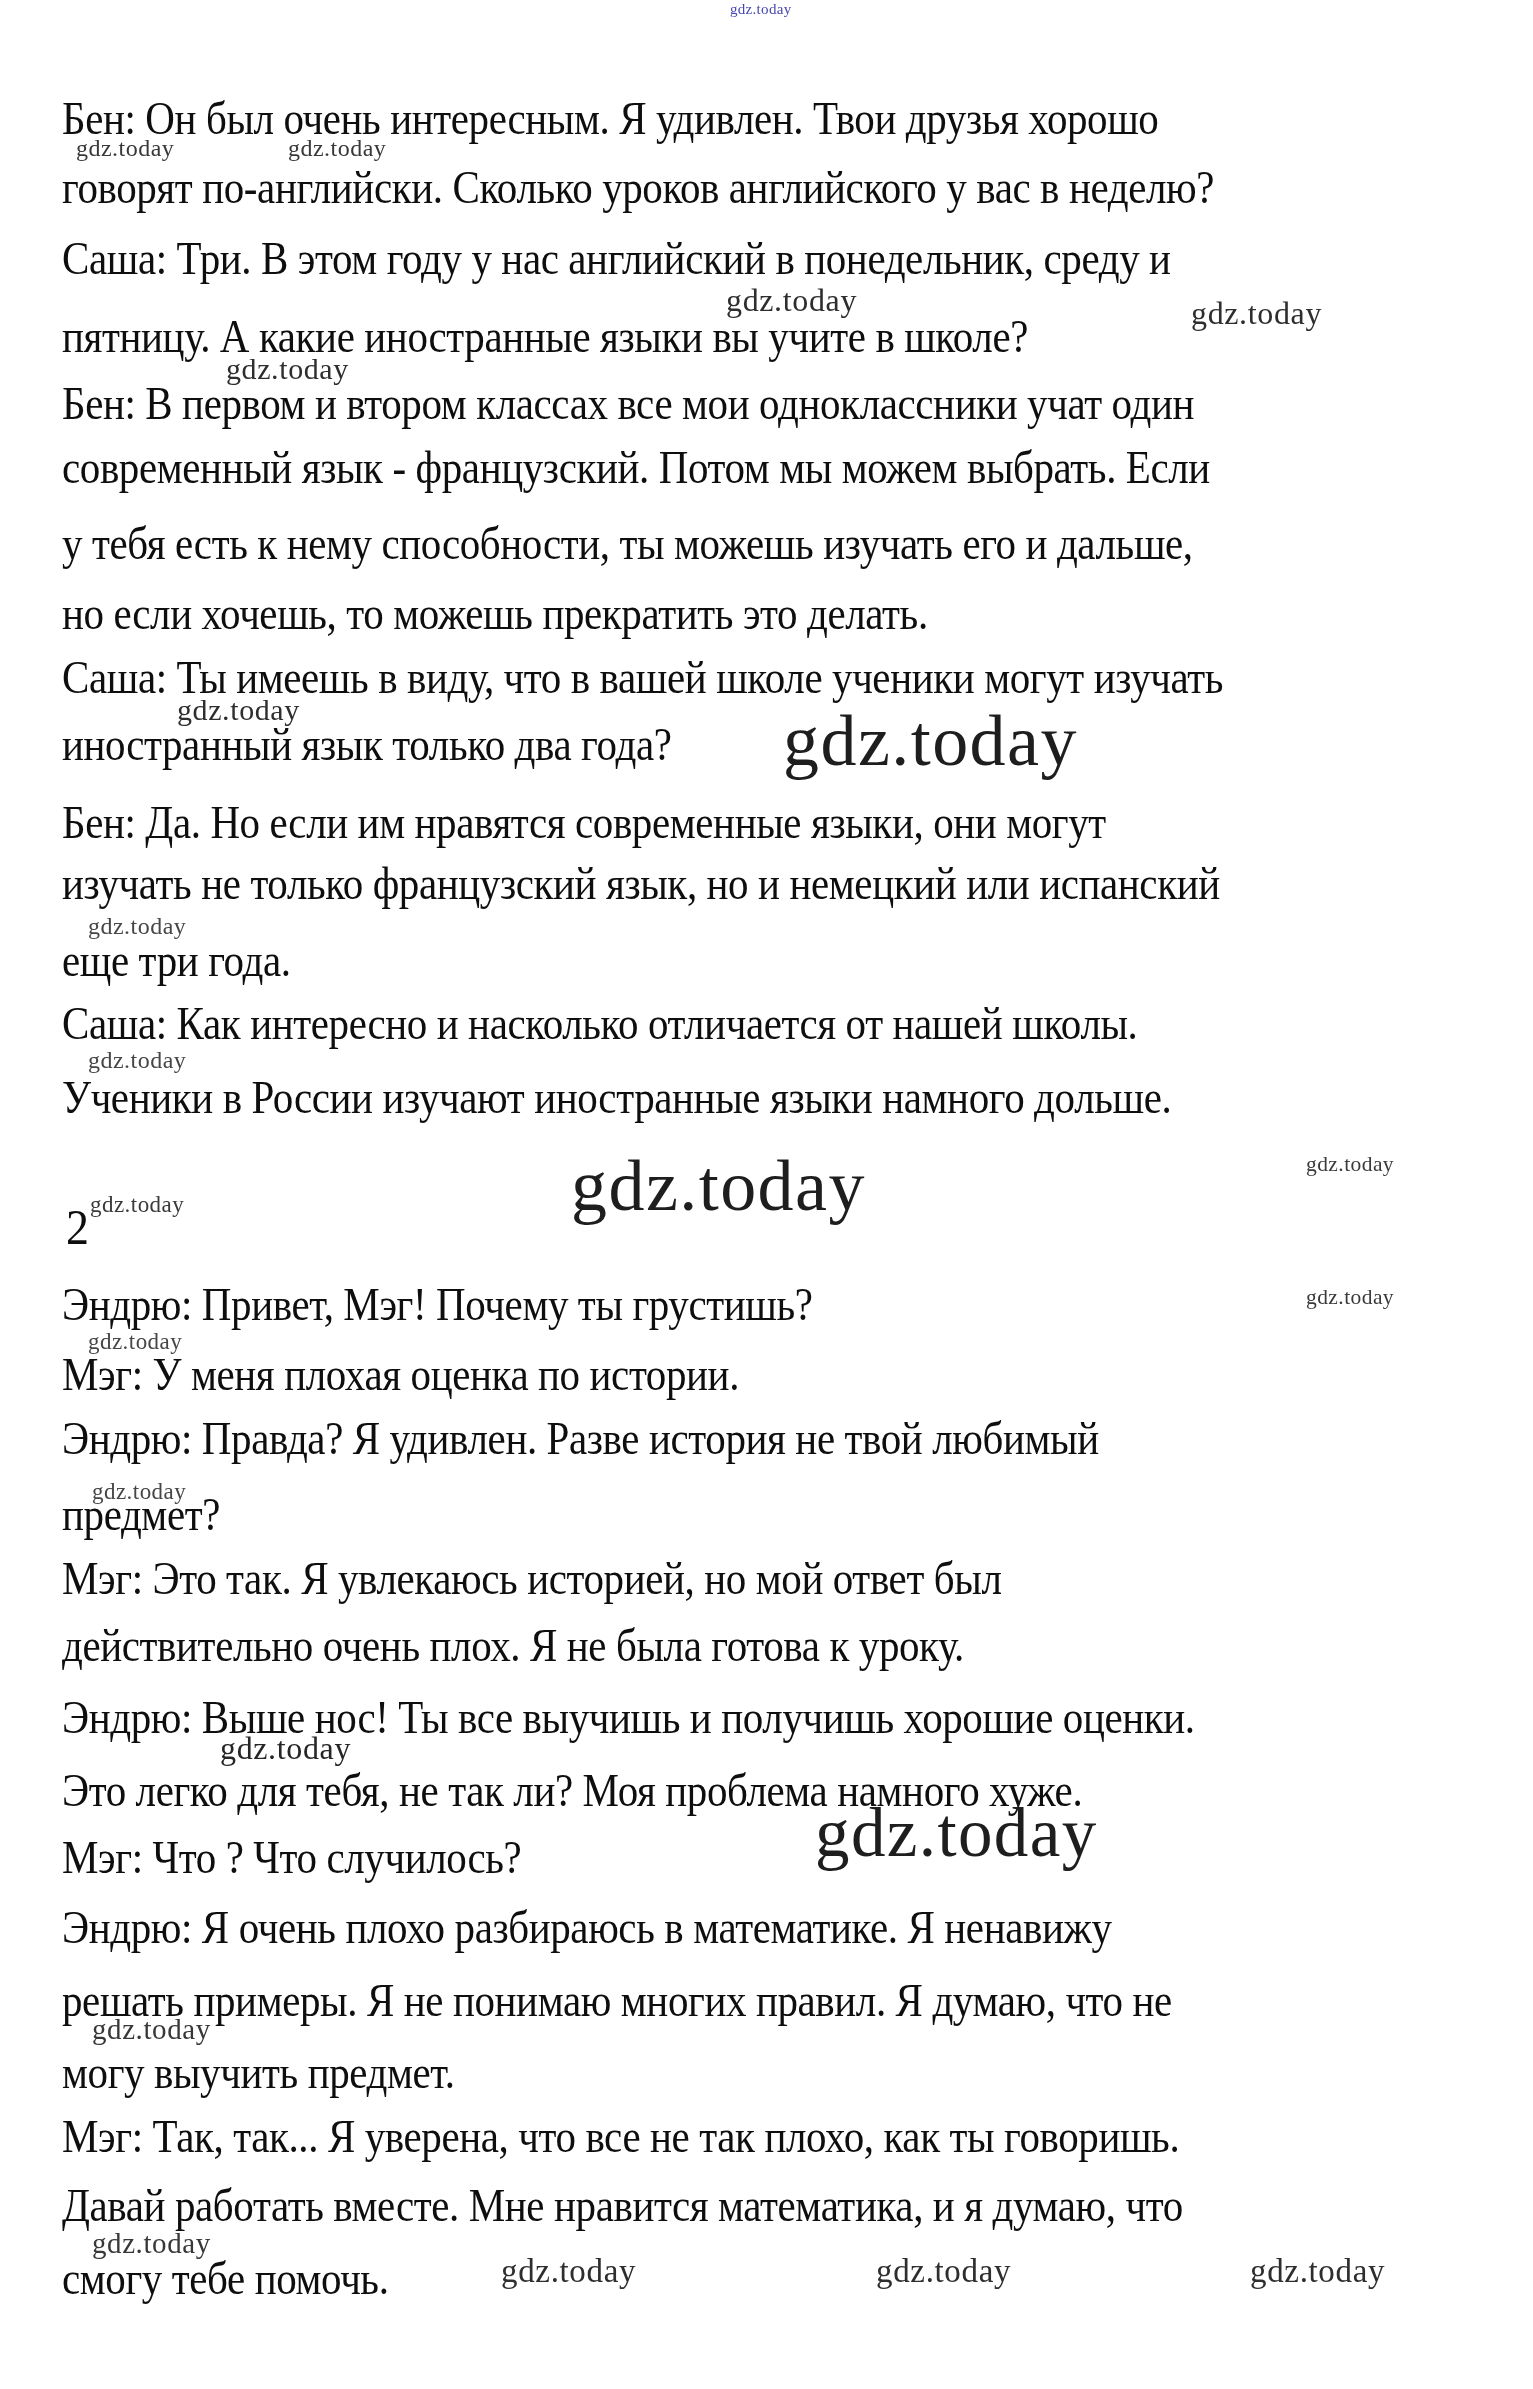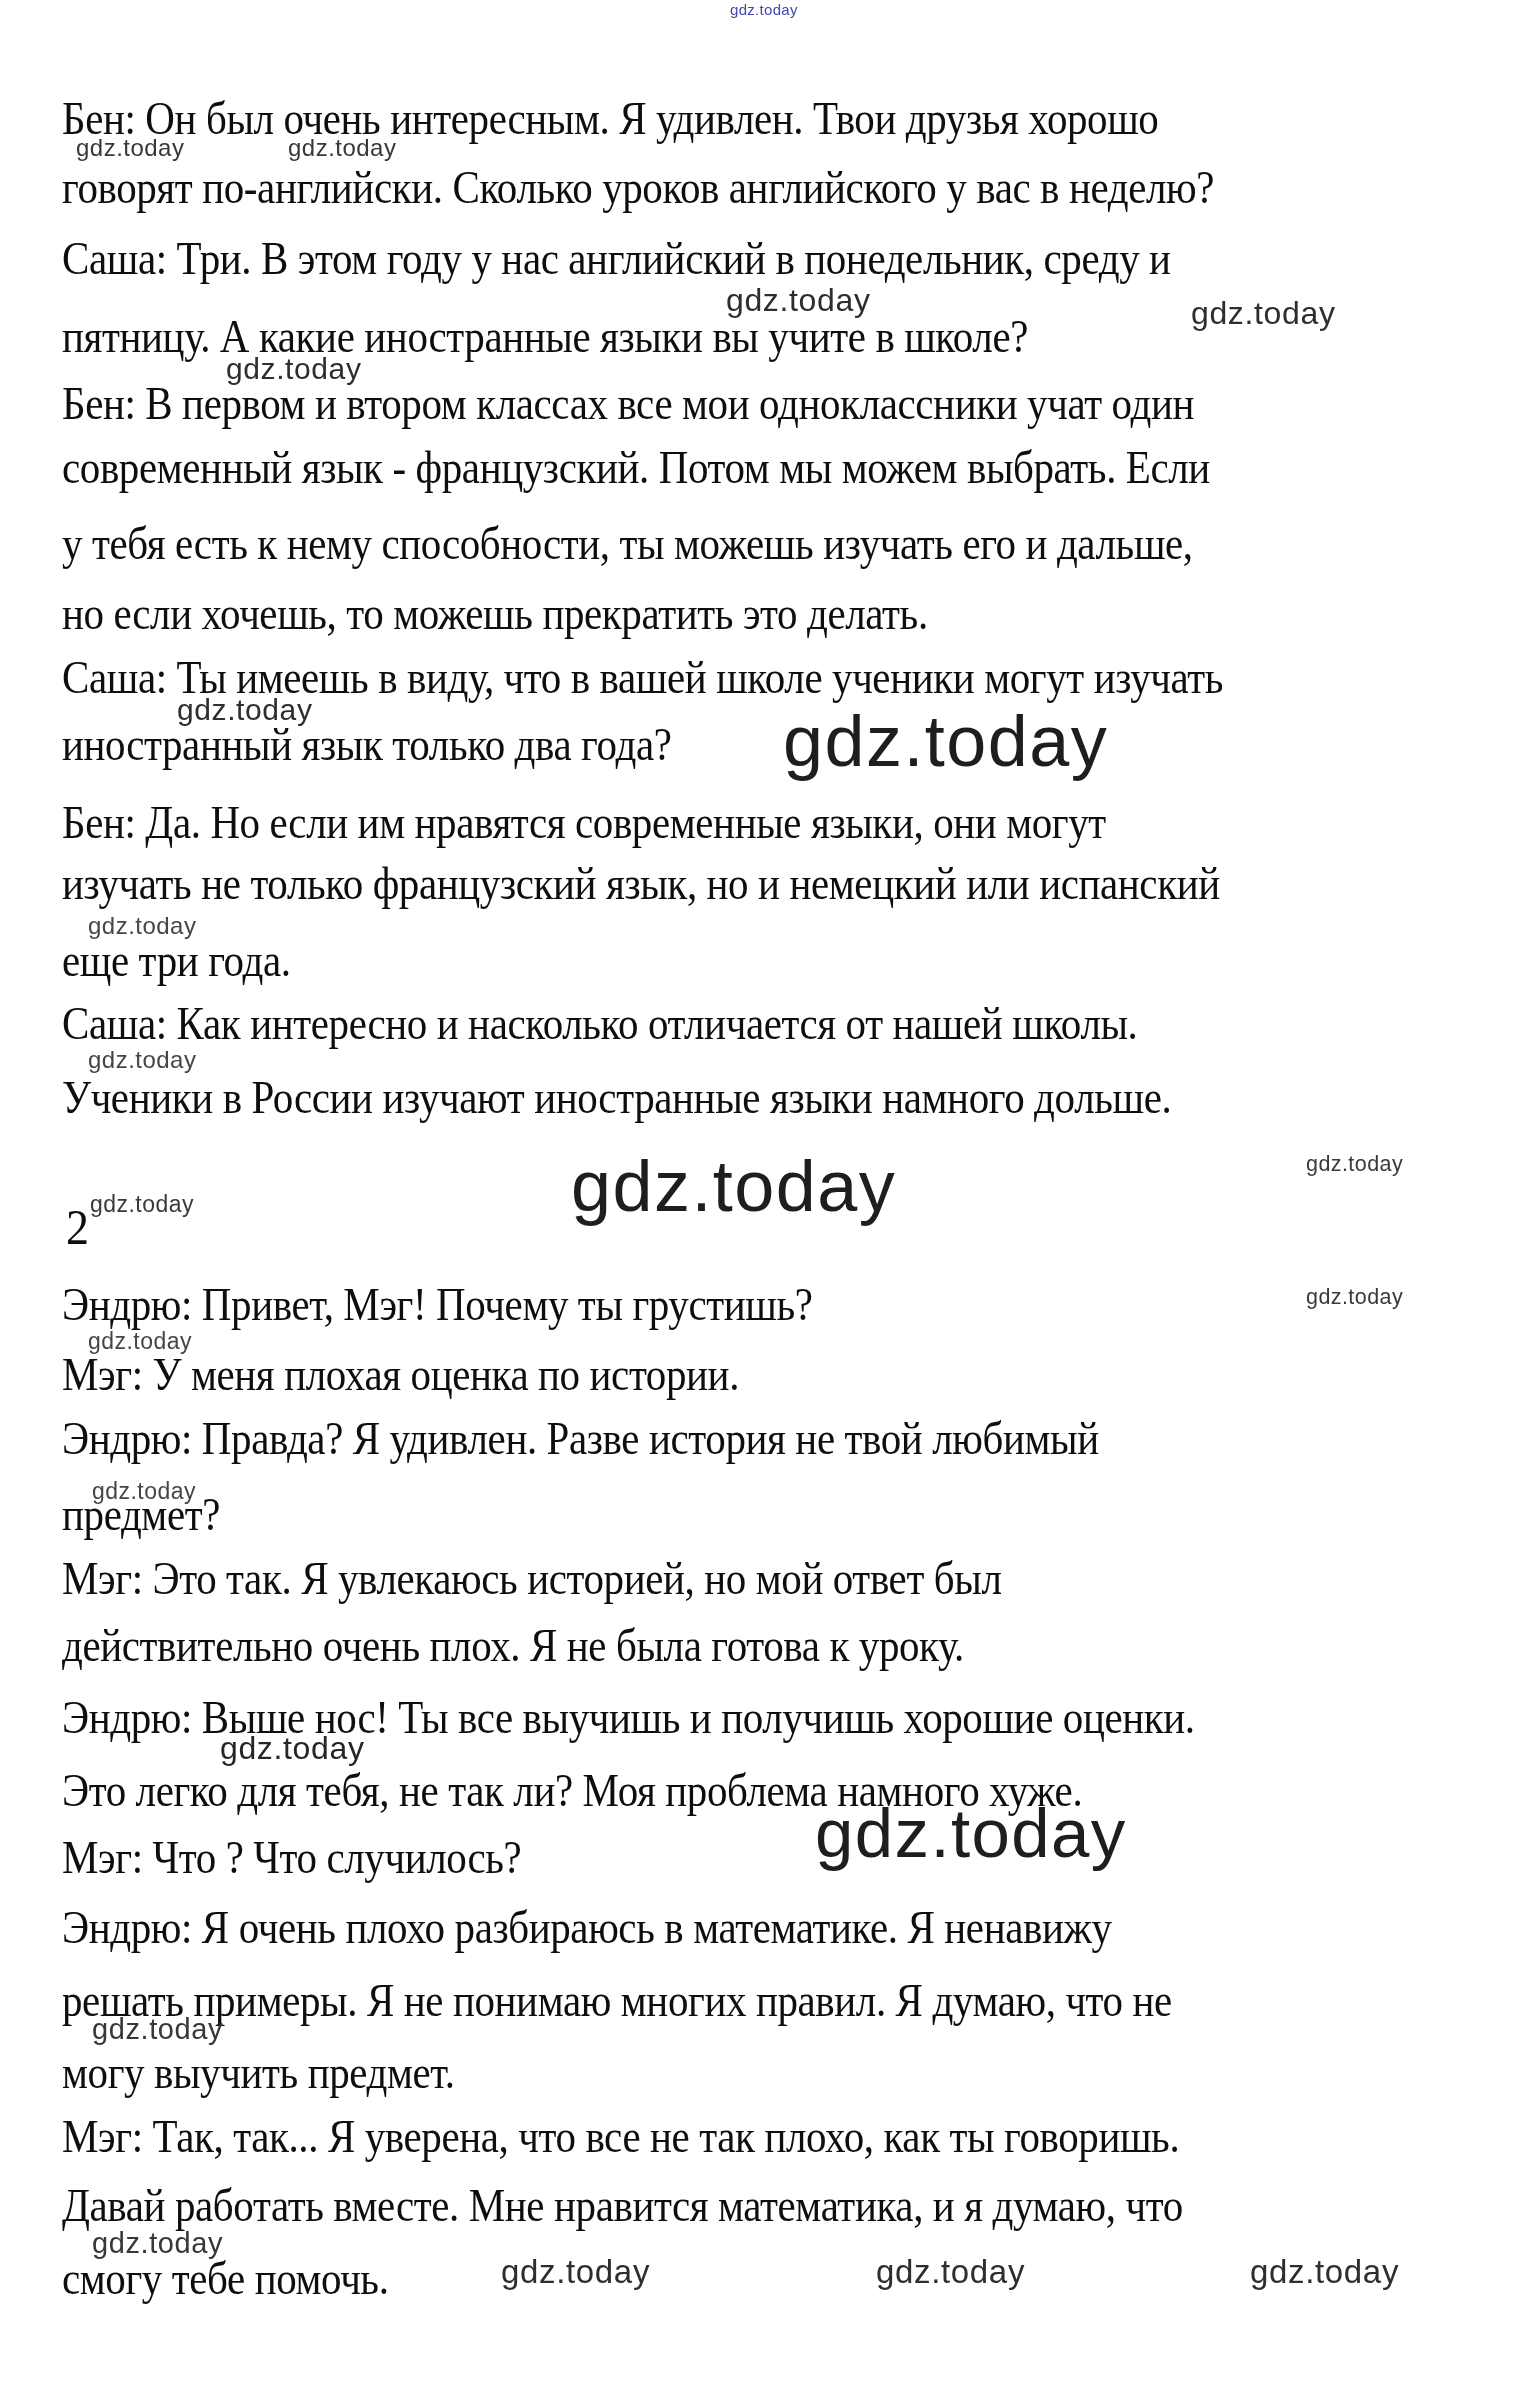--- a/index.html
+++ b/index.html
@@ -25,21 +25,21 @@
     transform: scaleY(1.12);
     transform-origin: 0 0;
   }
   .section-number {
     font-size: 46px;
     letter-spacing: 0;
   }
   .watermark {
     position: absolute;
     white-space: nowrap;
-    font-family: Liberation Sans, sans-serif;
+    font-family: Liberation Serif, serif;
     letter-spacing: 0.02em;
     line-height: 1;
     font-weight: 400;
   }
 </style>
 </head>
 <body>
 
 <div class="page" id="page">
     <div class="text-line" style="left: 62px; top: 96px;">Бен: Он был очень интересным. Я удивлен. Твои друзья хорошо</div>

